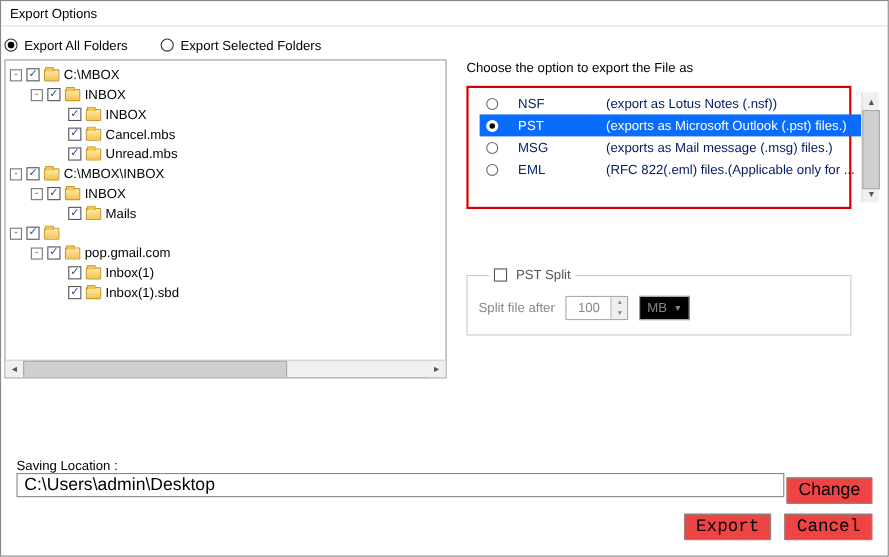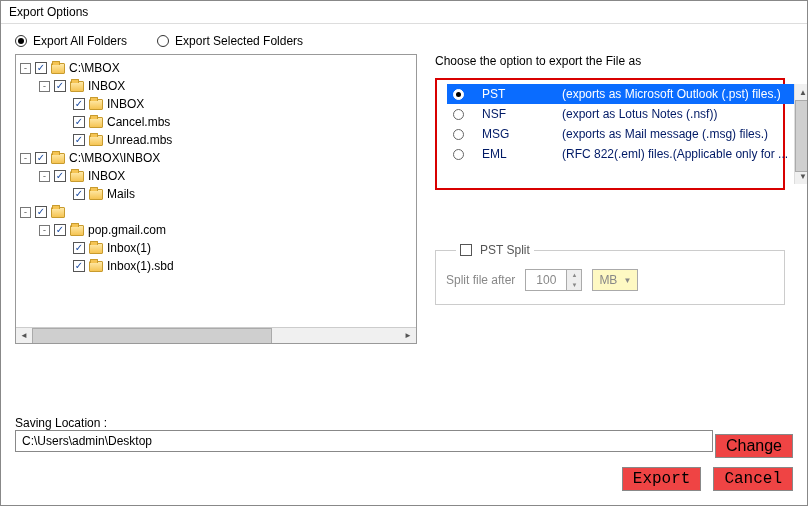--- a/index.html
+++ b/index.html
@@ -15,21 +15,21 @@
     position: relative;
     overflow: hidden;
   }
   .titlebar {
     padding: 4px 8px;
     font-size: 12px;
     border-bottom: 1px solid #ddd;
   }
   .content {
     position: relative;
-    padding: 10px 14px;
+    padding: 10px 3px;
   }
   .radio-row { display: flex; align-items: center; gap: 30px; }
   .radio-group { display: flex; align-items: center; gap: 6px; cursor: pointer; }
   .radio-outer {
     width: 12px; height: 12px; border: 1px solid #333; border-radius: 50%;
     display: flex; align-items: center; justify-content: center;
   }
   .radio-inner { width: 6px; height: 6px; background: #000; border-radius: 50%; }
   .columns { display: flex; gap: 18px; margin-top: 6px; }
   .left-col { width: 402px; }
@@ -114,25 +114,25 @@
   .pst-chk { position: absolute; top: -8px; left: 20px; background: #fff; padding: 0 4px;
     display: flex; align-items: center; gap: 4px; color: #555; }
   .pst-chk .chk { color: transparent; }
   .pst-inner { display: flex; align-items: center; gap: 10px; }
   .spinner { display: inline-flex; border: 1px solid #aaa; height: 22px; }
   .spinner-val { width: 40px; text-align: center; line-height: 20px; }
   .spinner-btns { display: flex; flex-direction: column; border-left: 1px solid #aaa; }
   .spin-btn { width: 14px; height: 10px; font-size: 6px; display: flex;
     align-items: center; justify-content: center; background: #eee; cursor: pointer; }
   .unit-sel { border: 1px solid #aaa; height: 22px; padding: 0 6px; display: inline-flex;
-    align-items: center; gap: 6px; background: #fef9c3; cursor: pointer; }
+    align-items: center; gap: 6px; background: #000000; cursor: pointer; }
   .save-row { position: absolute; left: 14px; right: 14px; top: 392px; }
   .save-input {
     width: 698px; height: 22px; border: 1px solid #888; padding: 2px 6px;
-    font-family: inherit; font-size: 12px;
+    font-family: inherit; font-size: 16px;
   }
   .btn {
     height: 24px; min-width: 70px; padding: 0 10px;
     border: 1px solid #888; background: #ef4444; cursor: pointer;
     font-family: inherit; font-size: 16px;
   }
   .btn-change { position: absolute; right: 0; top: 18px; }
   .bottom-row { position: absolute; right: 14px; bottom: 14px; display: flex; gap: 12px; font-family: Liberation Mono, monospace; }
 </style>
 </head>
@@ -237,31 +237,31 @@
             </div>
           <div class="hs-btn">►</div>
         </div>
       </div>
     </div>
 
     <div class="right-col">
       <div class="choose-label">Choose the option to export the File as</div>
       <div class="format-box">
         <div class="format-list" id="fmt-root">
+            <div class="fmt-row">
+              <span class="fmt-radio"></span>
+              <span class="fmt-name">NSF</span>
+              <span class="fmt-desc">(export as Lotus Notes (.nsf))</span>
+            </div>
             <div class="fmt-row selected">
               <span class="fmt-radio">
                 <span class="fmt-radio-dot"></span>
               </span>
               <span class="fmt-name">PST</span>
               <span class="fmt-desc">(exports as Microsoft Outlook (.pst) files.)</span>
-            </div>
-            <div class="fmt-row">
-              <span class="fmt-radio"></span>
-              <span class="fmt-name">NSF</span>
-              <span class="fmt-desc">(export as Lotus Notes (.nsf))</span>
             </div>
             <div class="fmt-row">
               <span class="fmt-radio"></span>
               <span class="fmt-name">MSG</span>
               <span class="fmt-desc">(exports as Mail message (.msg) files.)</span>
             </div>
             <div class="fmt-row">
               <span class="fmt-radio"></span>
               <span class="fmt-name">EML</span>
               <span class="fmt-desc">(RFC 822(.eml) files.(Applicable only for ...</span>

